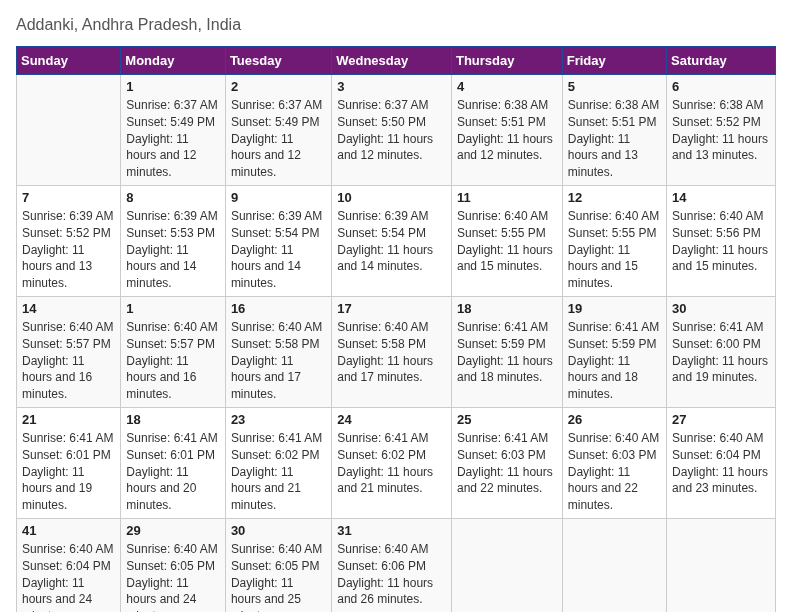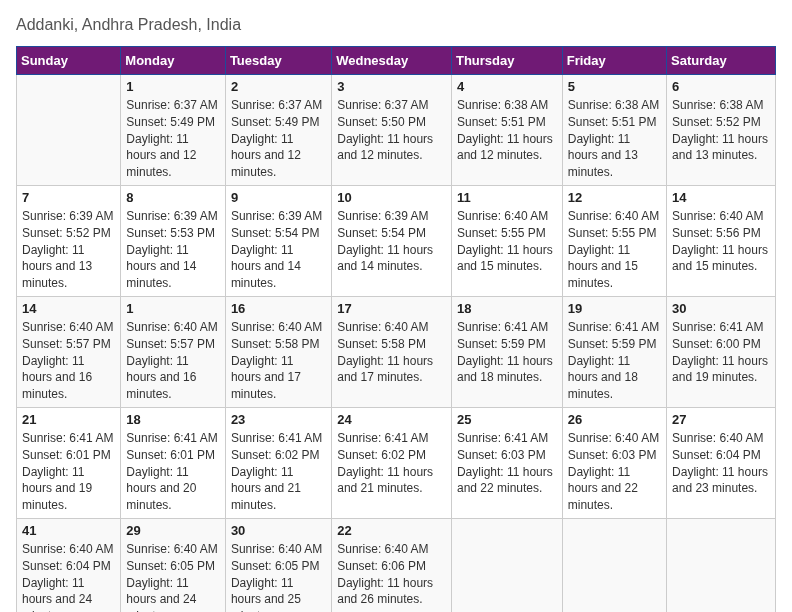--- a/index.html
+++ b/index.html
@@ -219,21 +219,21 @@
         </td>
         <td>
           <div class="day-num">29</div>
           <div class="day-info">Sunrise: 6:40 AM<br>Sunset: 6:05 PM<br>Daylight: 11 hours and 24 minutes.</div>
         </td>
         <td>
           <div class="day-num">30</div>
           <div class="day-info">Sunrise: 6:40 AM<br>Sunset: 6:05 PM<br>Daylight: 11 hours and 25 minutes.</div>
         </td>
         <td>
-          <div class="day-num">22</div>
+          <div class="day-num">31</div>
           <div class="day-info">Sunrise: 6:40 AM<br>Sunset: 6:06 PM<br>Daylight: 11 hours and 26 minutes.</div>
         </td>
         <td class="empty"></td>
         <td class="empty"></td>
         <td class="empty"></td>
       </tr>
     </tbody>
 </table>
 
 </body></html>

